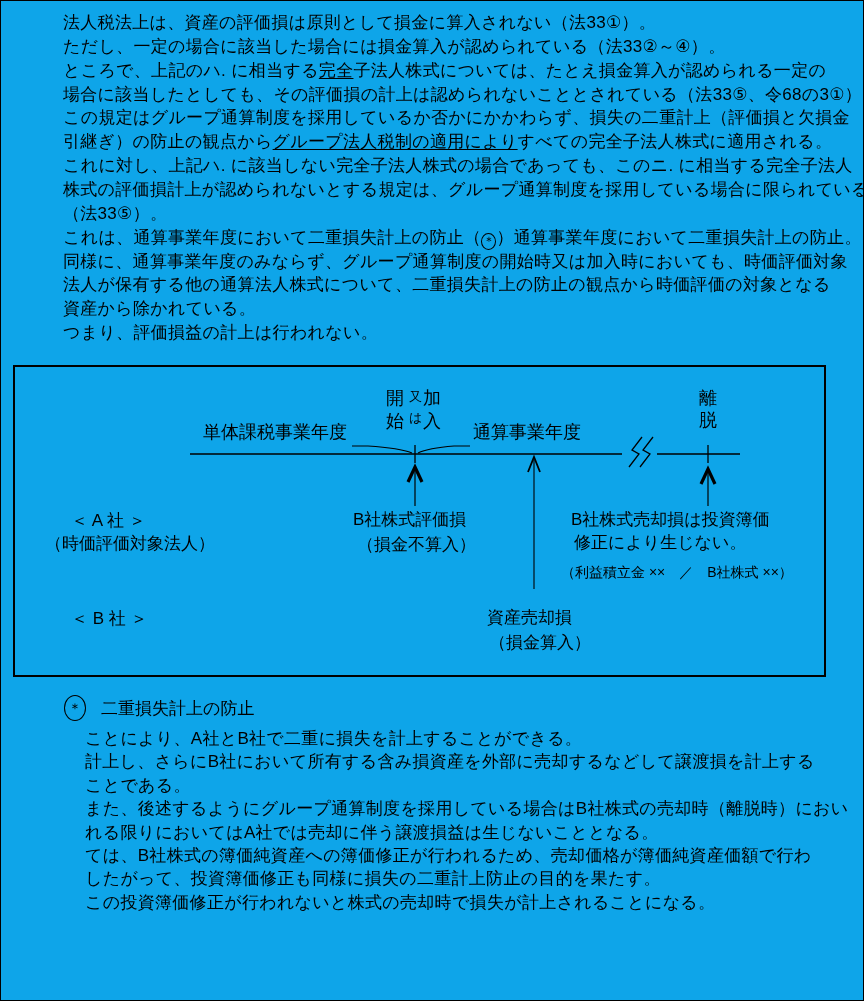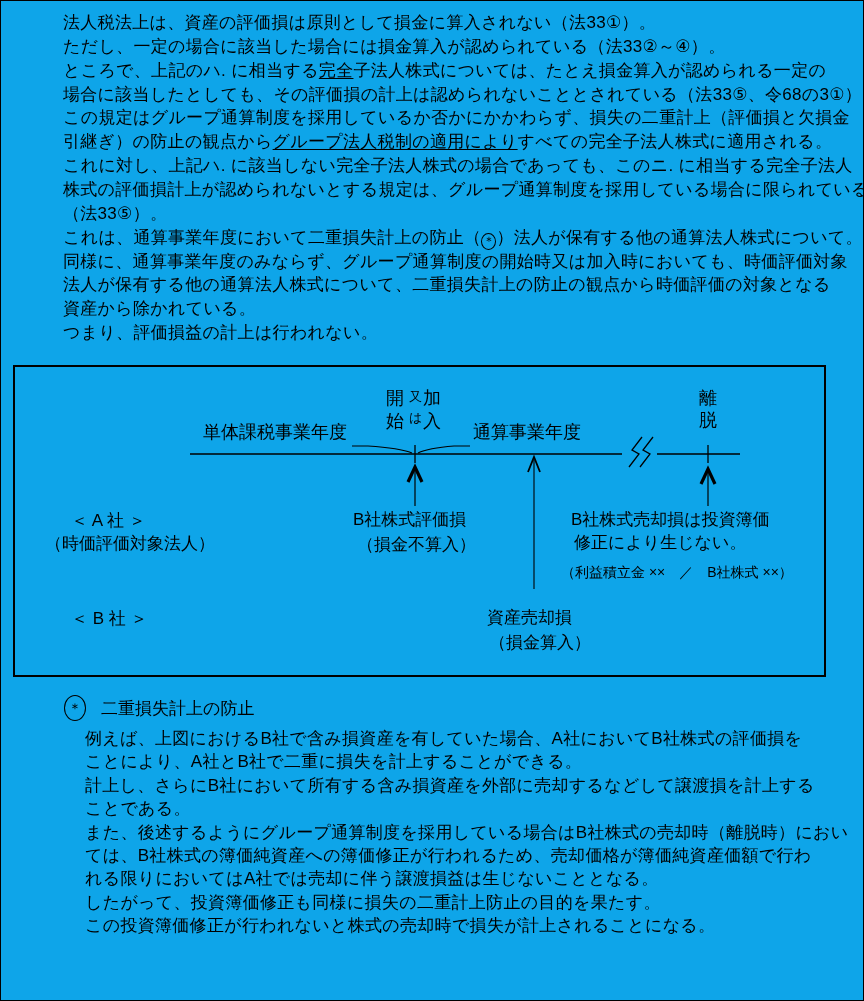--- a/index.html
+++ b/index.html
@@ -55,21 +55,21 @@
   <div id="intro" class="textblock">
       <div class="tline"><span>法人税法上は、資産の評価損は原則として損金に算入されない（法33①）。</span></div>
       <div class="tline"><span>ただし、一定の場合に該当した場合には損金算入が認められている（法33②～④）。</span></div>
       <div class="tline"><span>ところで、上記のハ. に相当する</span><span class="u">完全</span><span>子法人株式については、たとえ損金算入が認められる一定の</span></div>
       <div class="tline"><span>場合に該当したとしても、その評価損の計上は認められないこととされている（法33⑤、令68の3①）。</span></div>
       <div class="tline"><span>この規定はグループ通算制度を採用しているか否かにかかわらず、損失の二重計上（評価損と欠損金</span></div>
       <div class="tline"><span>引継ぎ）の防止の観点から</span><span class="u">グループ法人税制の適用により</span><span>すべての完全子法人株式に適用される。</span></div>
       <div class="tline"><span>これに対し、上記ハ. に該当しない完全子法人株式の場合であっても、このニ. に相当する完全子法人</span></div>
       <div class="tline"><span>株式の評価損計上が認められないとする規定は、グループ通算制度を採用している場合に限られている</span></div>
       <div class="tline"><span>（法33⑤）。</span></div>
-      <div class="tline"><span>これは、通算事業年度において二重損失計上の防止（</span><span class="circ">＊</span><span>）法人が保有する他の通算法人株式について。</span></div>
+      <div class="tline"><span>これは、通算事業年度において二重損失計上の防止（</span><span class="circ">＊</span><span>）通算事業年度において二重損失計上の防止。</span></div>
       <div class="tline"><span>同様に、通算事業年度のみならず、グループ通算制度の開始時又は加入時においても、時価評価対象</span></div>
       <div class="tline"><span>法人が保有する他の通算法人株式について、二重損失計上の防止の観点から時価評価の対象となる</span></div>
       <div class="tline"><span>資産から除かれている。</span></div>
       <div class="tline"><span>つまり、評価損益の計上は行われない。</span></div>
     </div>
 
   <div id="diagram-box"></div>
 
   <svg class="overlay" width="862" height="999" viewBox="0 0 862 999">
 
@@ -120,24 +120,23 @@
     <text class="lbl2" x="486" y="622">資産売却損</text>
     <text class="lbl2" x="488" y="647">（損金算入）</text>
   </svg>
 
   <div id="noteheading">
     <span class="bigcirc">＊</span>
     <span>二重損失計上の防止</span>
   </div>
 
   <div id="notebody" class="textblock">
-      <div class="tline"><span>例えば、上図におけるB社で含み損資産を有していた場合、A社においてB社株式の評価損を</span></div>
       <div class="tline"><span>ことにより、A社とB社で二重に損失を計上することができる。</span></div>
       <div class="tline"><span>計上し、さらにB社において所有する含み損資産を外部に売却するなどして譲渡損を計上する</span></div>
       <div class="tline"><span>ことである。</span></div>
       <div class="tline"><span>また、後述するようにグループ通算制度を採用している場合はB社株式の売却時（離脱時）におい</span></div>
+      <div class="tline"><span>れる限りにおいてはA社では売却に伴う譲渡損益は生じないこととなる。</span></div>
       <div class="tline"><span>ては、B社株式の簿価純資産への簿価修正が行われるため、売却価格が簿価純資産価額で行わ</span></div>
-      <div class="tline"><span>れる限りにおいてはA社では売却に伴う譲渡損益は生じないこととなる。</span></div>
       <div class="tline"><span>したがって、投資簿価修正も同様に損失の二重計上防止の目的を果たす。</span></div>
       <div class="tline"><span>この投資簿価修正が行われないと株式の売却時で損失が計上されることになる。</span></div>
     </div>
 
 </div>
 
 </body></html>

